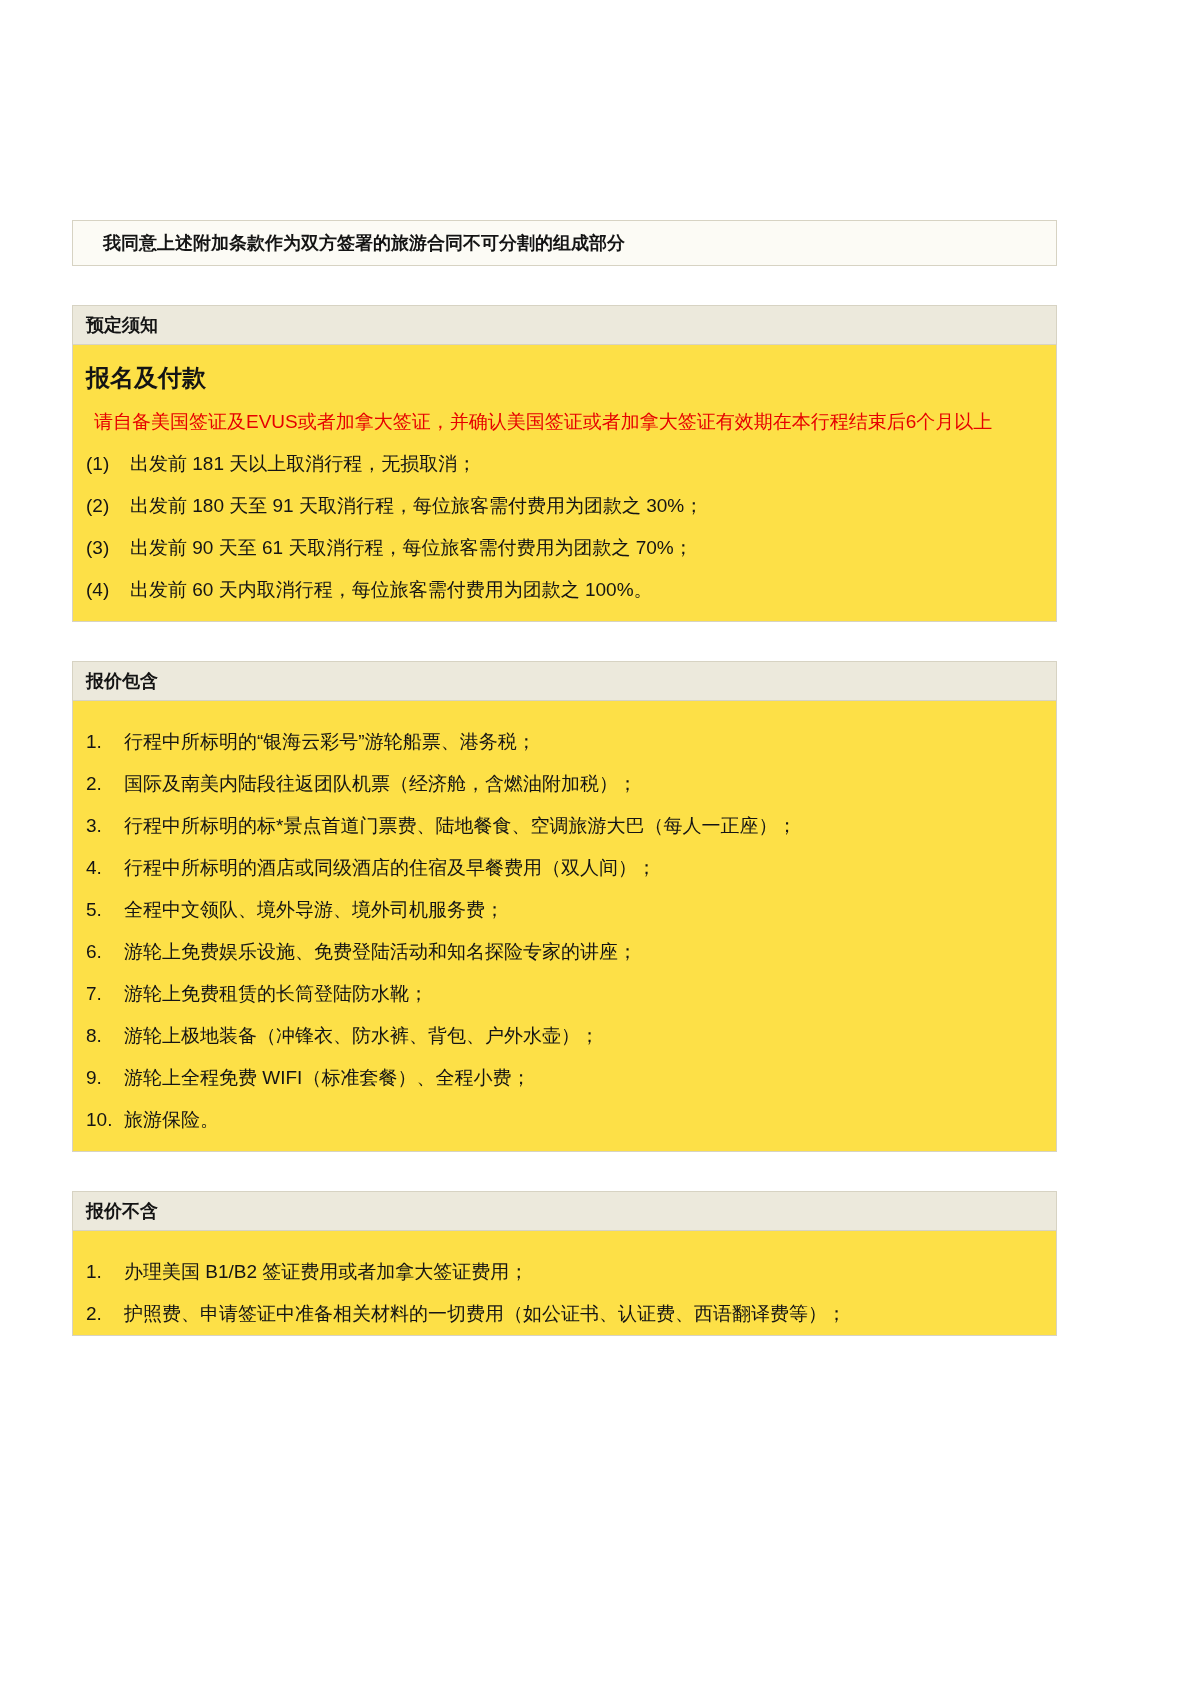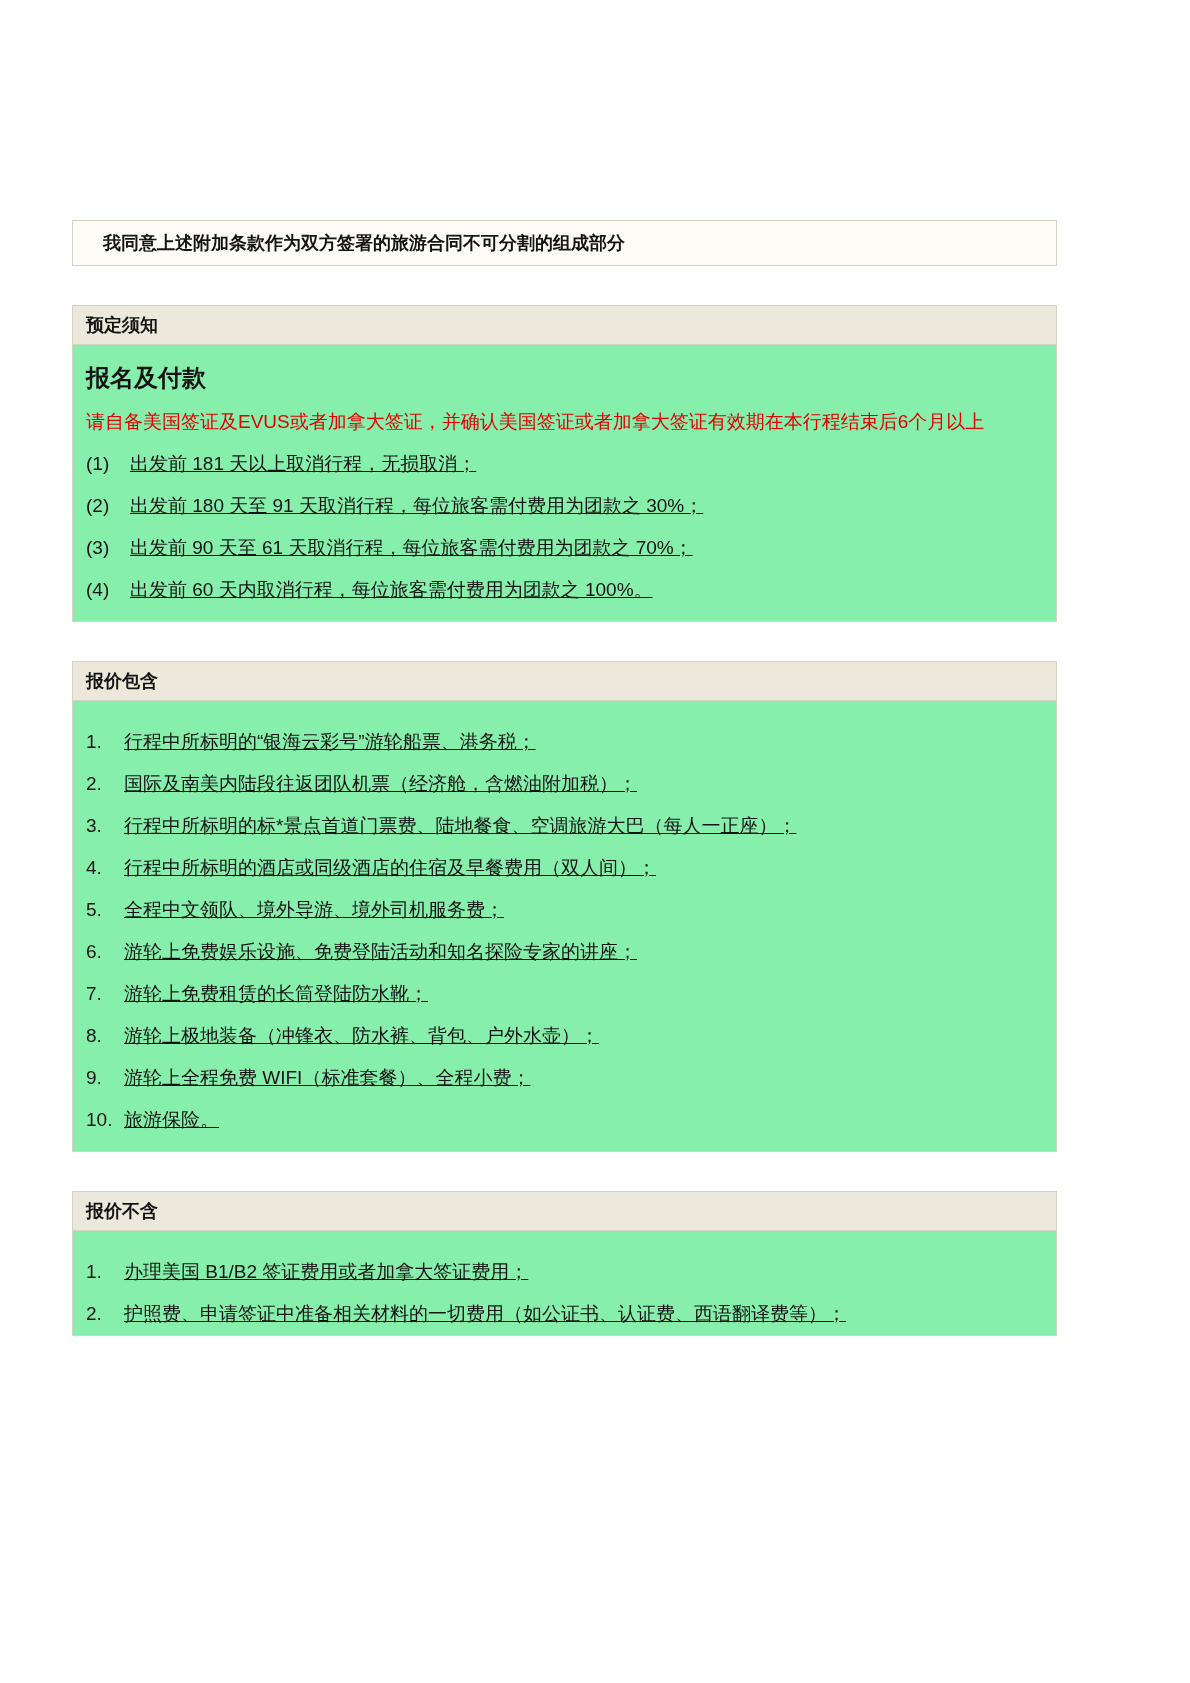--- a/index.html
+++ b/index.html
@@ -11,21 +11,21 @@
     font-family: "Liberation Sans", "DejaVu Sans", sans-serif;
     color: #141414;
   }
   .page {
     width: 985px;
     margin: 220px 0 0 72px;
   }
   .box {
     border: 1px solid var(--border_color, #d7d3c3);
     margin-bottom: 39px;
-    background: #86efac;
+    background: #fde047;
   }
   .box--agreement {
     background: var(--agreement_bg, #fcfbf5);
     padding: 10px 30px;
   }
   .agreement-text {
     margin: 0;
     font-size: 18px;
     font-weight: 700;
     line-height: 24px;
@@ -45,38 +45,38 @@
   .box__body--tight { padding-bottom: 8px; }
   .sub-heading {
     margin: 8px 0 0;
     font-size: 24px;
     font-weight: 700;
     line-height: 26px;
   }
   .spaced { margin-top: 54px; }
   .body-text { margin: 18px 0 0; line-height: 26px; }
   .warning {
-    margin: 18px 0 0;
+    margin: 18px 8px 0;
     line-height: 26px;
     color: var(--warning_red, #e60000);
   }
   .intro {
     margin: 14px 0 0;
     line-height: 45px;
     text-align: justify;
   }
   .doc-list { margin-top: 4px; }
   .li {
     display: flex;
     margin-top: 16px;
     line-height: 26px;
   }
   .li .num { flex: 0 0 38px; }
   .li--paren .num { flex: 0 0 44px; }
-  .li .txt { flex: 1 1 auto; text-decoration: underline; }
+  .li .txt { flex: 1 1 auto; }
 </style>
 </head>
 <body>
 
 <div class="page">
 
   <div class="box box--agreement">
     <p class="agreement-text">我同意上述附加条款作为双方签署的旅游合同不可分割的组成部分</p>
   </div>
 

